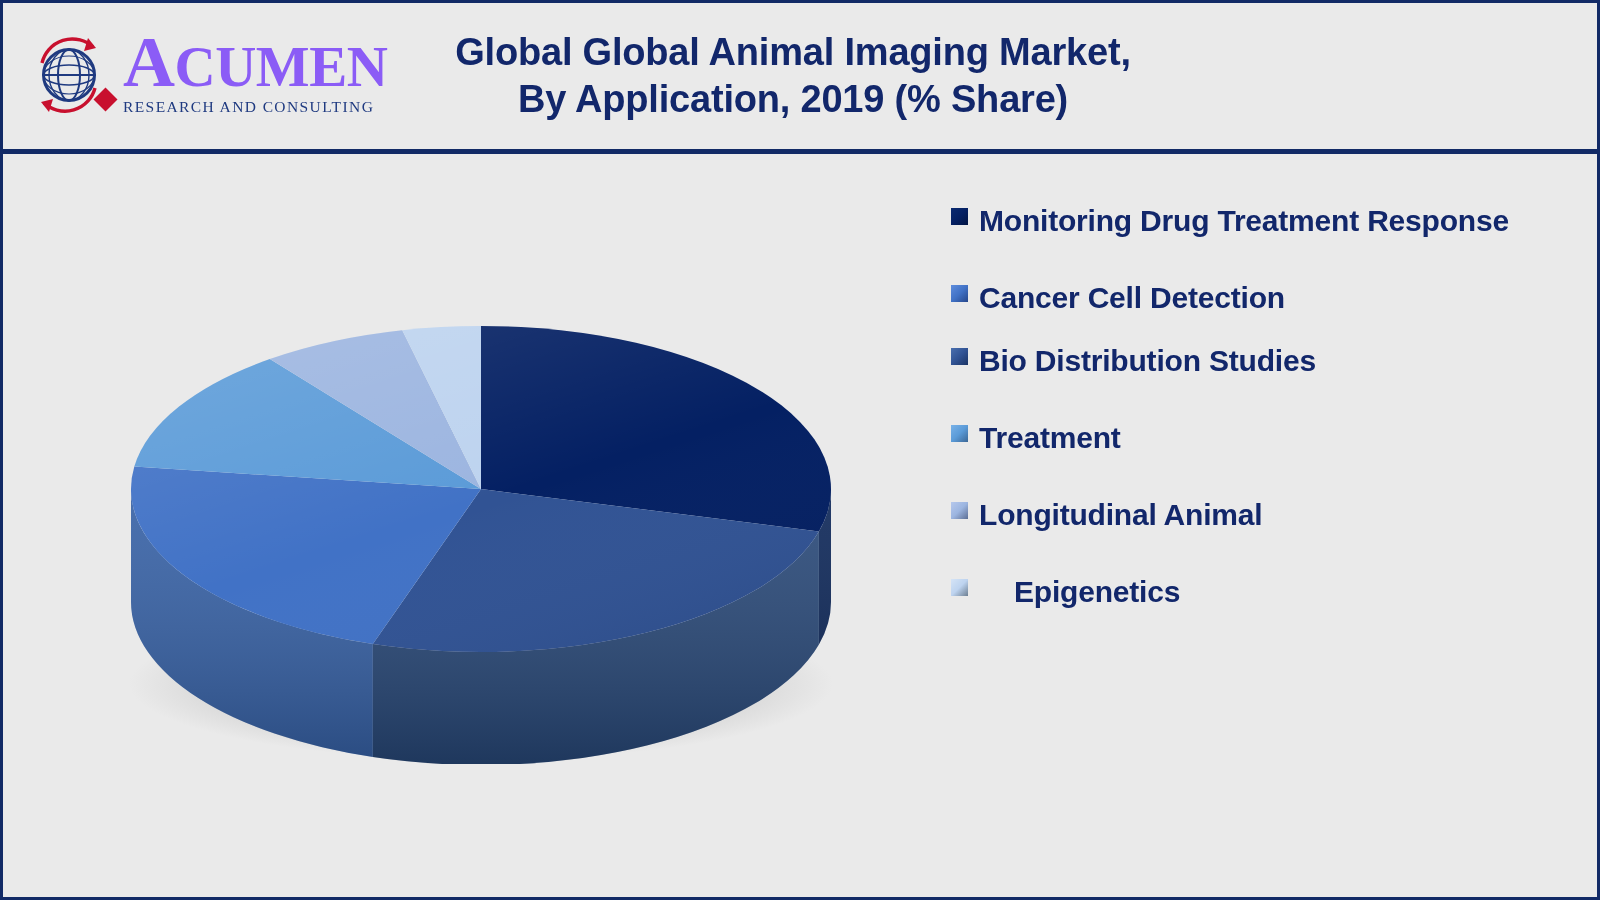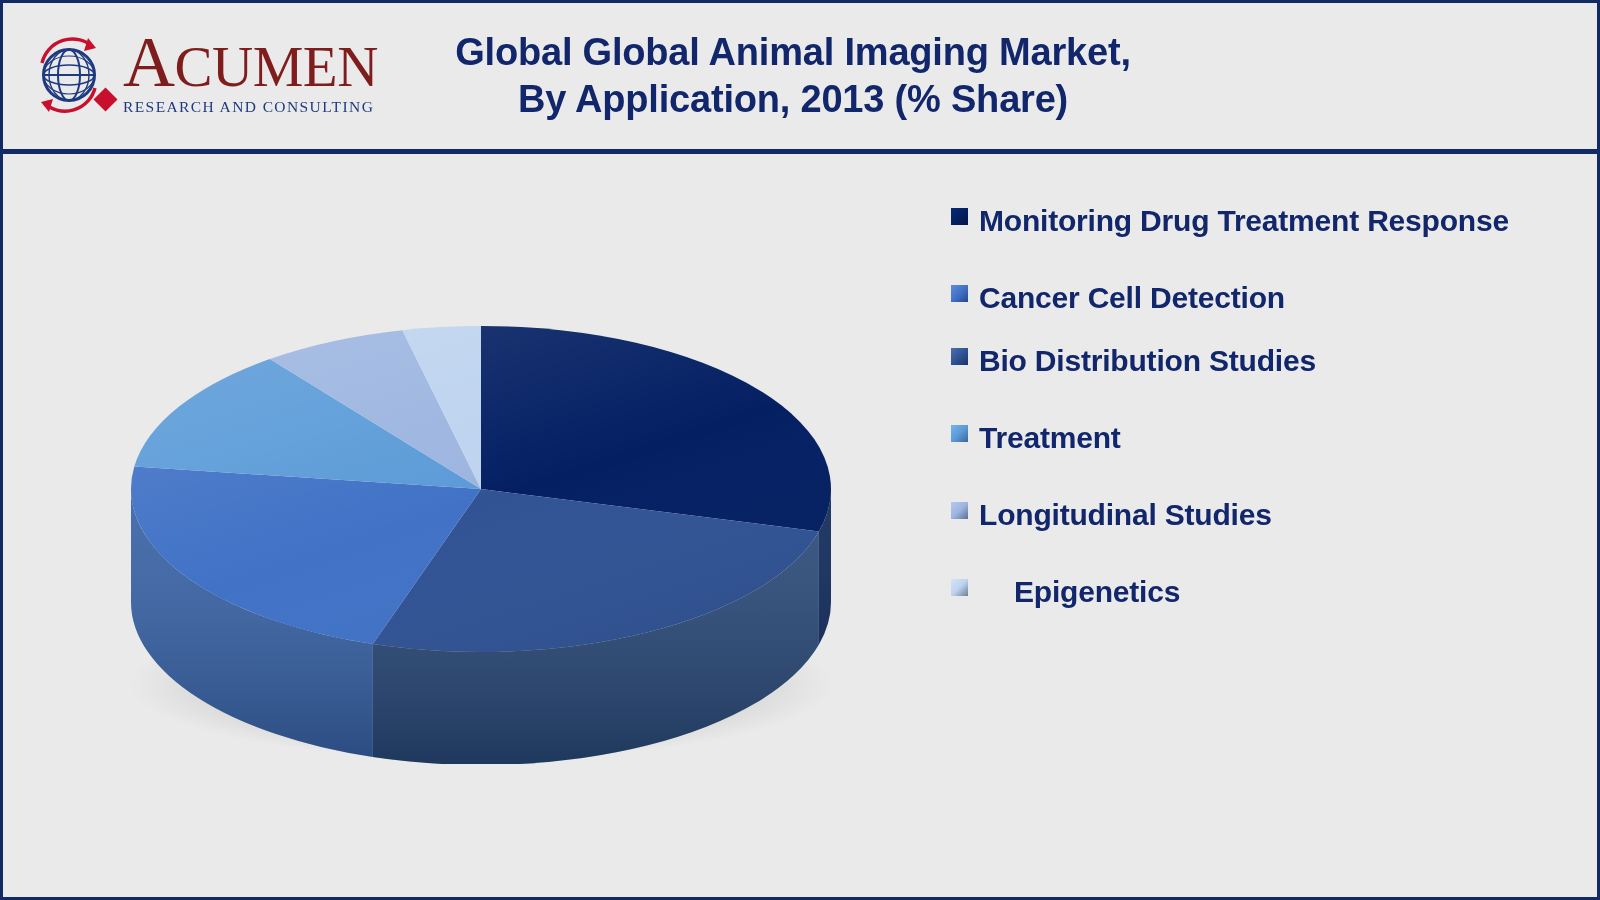--- a/index.html
+++ b/index.html
@@ -45,22 +45,22 @@
     left: 0; top: 2px;
     width: 90px; height: 88px;
   }
   #logo-text {
     position: absolute;
     left: 92px; top: 4px;
     width: 250px;
   }
   #logo-acumen {
     font-family: "Liberation Serif", serif;
-    font-weight: normal;
-    color: #7f1d1d;
+    font-weight: bold;
+    color: #8b5cf6;
     font-size: 57px;
     line-height: 58px;
     letter-spacing: -0.5px;
     white-space: nowrap;
   }
   #logo-acumen .drop {
     font-size: 72px;
   }
   #logo-sub {
     font-family: "Liberation Serif", serif;
@@ -151,21 +151,21 @@
         <rect x="66" y="60" width="17" height="17" transform="rotate(45 74.5 68.5)" fill="#c8102e"></rect>
       </svg>
       <div id="logo-text">
         <div id="logo-acumen"><span class="drop">A</span><span>CUMEN</span></div>
         <div id="logo-sub">RESEARCH AND CONSULTING</div>
       </div>
     </div>
 
     <div id="title">
       <div>Global Global Animal Imaging Market,</div>
-      <div>By Application, 2013 (% Share)</div>
+      <div>By Application, 2019 (% Share)</div>
     </div>
   </div>
   <div id="header-rule"></div>
 
   <div id="body-area">
 
     <div id="pie-wrap">
       <svg id="pie-svg" width="820" height="500" viewBox="0 0 820 500">
         <defs>
           <radialGradient id="shadowGrad" cx="50%" cy="50%" r="50%">
@@ -223,21 +223,21 @@
         <span class="legend-label">Bio Distribution Studies</span>
       </div>
 
       <div class="legend-row" style="margin-top:34px;">
         <span class="legend-swatch" style="background:linear-gradient(135deg,#79b2e8 0%,#5b9bd8 50%,#3b6796 100%);"></span>
         <span class="legend-label">Treatment</span>
       </div>
 
       <div class="legend-row" style="margin-top:34px;">
         <span class="legend-swatch" style="background:linear-gradient(135deg,#b6c8ec 0%,#9cb5e0 50%,#5d6f94 100%);"></span>
-        <span class="legend-label">Longitudinal Studies</span>
+        <span class="legend-label">Longitudinal Animal</span>
       </div>
 
       <div class="legend-row" style="margin-top:34px;gap:35px;">
         <span class="legend-swatch" style="background:linear-gradient(135deg,#d5e4f6 0%,#bdd3ef 50%,#6d7f92 100%);"></span>
         <span class="legend-label">Epigenetics</span>
       </div>
 
     </div>
 
   </div>

